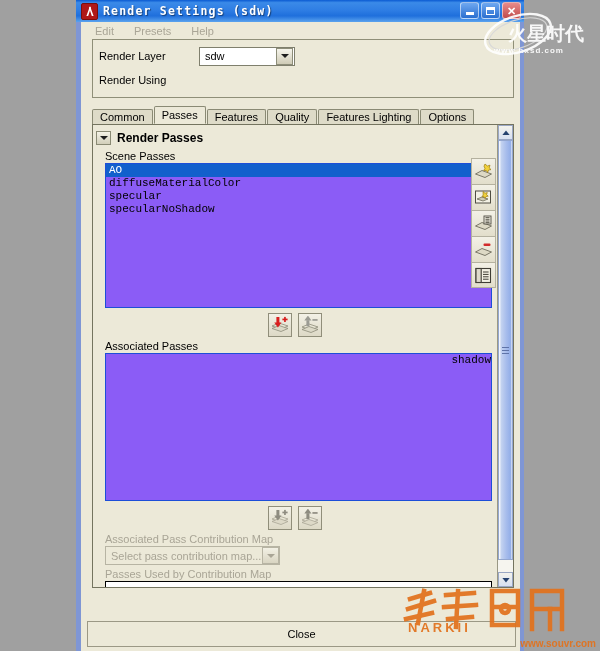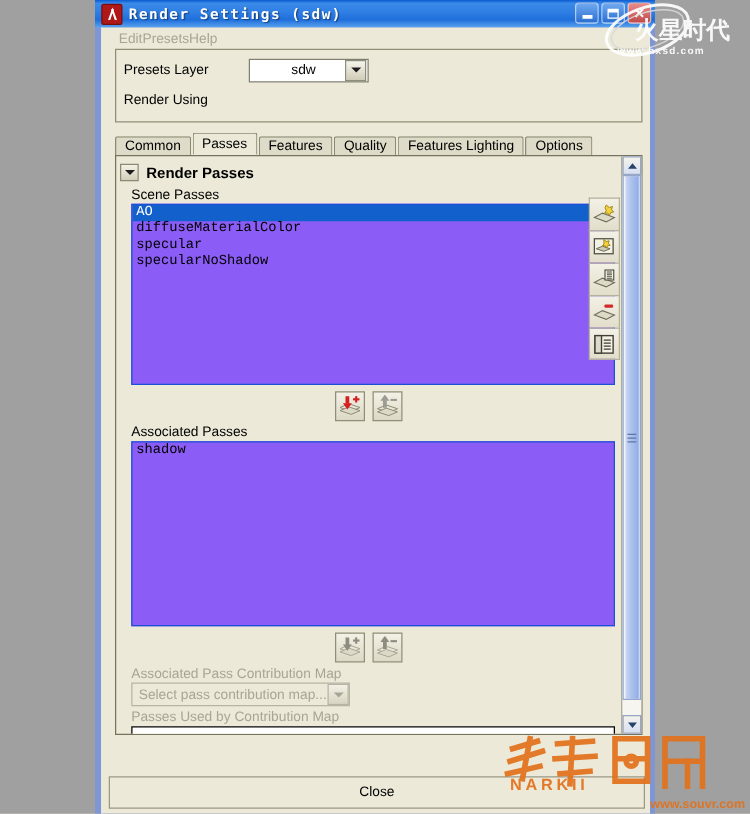--- a/index.html
+++ b/index.html
@@ -60,42 +60,41 @@
   
   #client{
     background:#ece9d8;
     height:629px;
     box-sizing:border-box;
     position:relative;
     border-left:1px solid #ece9d8;
   }
   #menubar{
     height:17px;display:flex;align-items:center;
-    padding-left:13px;
+    padding-left:13px;gap:20px;
     color:#aaa69a;font-size:11px;
   }
   #menubar .mi{color:#a9a596;}
 
   
   #fields{
     margin:0 6px 0 10px;
     border:1px solid #8f8f78;
     border-top:1px solid #8f8f78;
     background:#ece9d8;
     padding:6px 0 7px 6px;
     position:relative;
   }
   .field-row{display:flex;align-items:center;height:20px;margin-bottom:4px;}
   .field-row:last-child{margin-bottom:0;}
   .field-label{width:100px;font-size:11px;color:#000;}
   .combo{
     height:19px;background:#fff;border:1px solid #7f7f6d;
     display:flex;align-items:center;box-sizing:border-box;
     position:relative;
-    padding-left:28px;
   }
   .combo .val{padding-left:5px;font-size:11px;color:#000;flex:1;white-space:nowrap;overflow:hidden;}
   .combo .arrowbox{
     width:17px;height:17px;margin:0 1px 0 0;flex:none;
     background:linear-gradient(to bottom,#f6f5ec,#cfcbb6);
     border:1px solid #8d8d79;box-sizing:border-box;
     display:flex;align-items:center;justify-content:center;
   }
   .caret-down{
     width:0;height:0;border-left:4px solid transparent;border-right:4px solid transparent;
@@ -149,21 +148,21 @@
   .section-label.dim{color:#a9a596;}
 
   .listbox{
     background:#8b5cf6;border:1px solid #1d4ed8;
     box-sizing:border-box;
     overflow:hidden;
     position:relative;
     font-family:Liberation Mono, monospace;
   }
   #scene-list{margin-left:12px;margin-right:5px;height:145px;}
-  #assoc-list{margin-left:12px;margin-right:5px;height:148px;}
+  #assoc-list{margin-left:12px;margin-right:5px;height:148px;text-align:right;}
   .lrow{
     height:13px;line-height:13px;font-size:11px;color:#000;
     padding-left:3px;white-space:nowrap;
   }
   .lrow.sel{background:#1260cc;color:#fff;}
 
   
   .btnrow{display:flex;justify-content:center;gap:6px;margin-top:5px;}
   .iconbtn{
     width:24px;height:24px;
@@ -235,21 +234,21 @@
     background:#ece9d8;border:1px solid #9b9885;
     box-sizing:border-box;
     display:flex;align-items:center;justify-content:center;
   }
   #close-btn{
     font-size:11px;color:#000;
   }
 
   
   .wm{position:absolute;pointer-events:none;}
-  #wm-top{right:0;top:0;width:122px;height:52px;opacity:.92;}
+  #wm-top{right:0;top:10px;width:122px;height:52px;opacity:.92;}
   #wm-bottom{right:0;bottom:0;width:200px;height:68px;opacity:.93;}
   .wm-text{
     font-family:"Liberation Sans",sans-serif;
     color:#e2721d;font-weight:bold;
   }
 </style>
 </head>
 <body>
 
 <div id="window">
@@ -278,21 +277,21 @@
   <div id="client">
 
     <div id="menubar">
       <span class="mi">Edit</span>
       <span class="mi">Presets</span>
       <span class="mi">Help</span>
     </div>
 
     <div id="fields">
       <div class="field-row">
-        <div class="field-label">Presets Layer</div>
+        <div class="field-label">Render Layer</div>
         <div class="combo" id="combo-layer">
           <div class="val">sdw</div>
           <div class="arrowbox">
             <div class="caret-down"></div>
           </div>
         </div>
       </div>
       <div class="field-row">
         <div class="field-label">Render Using</div>
       </div>

